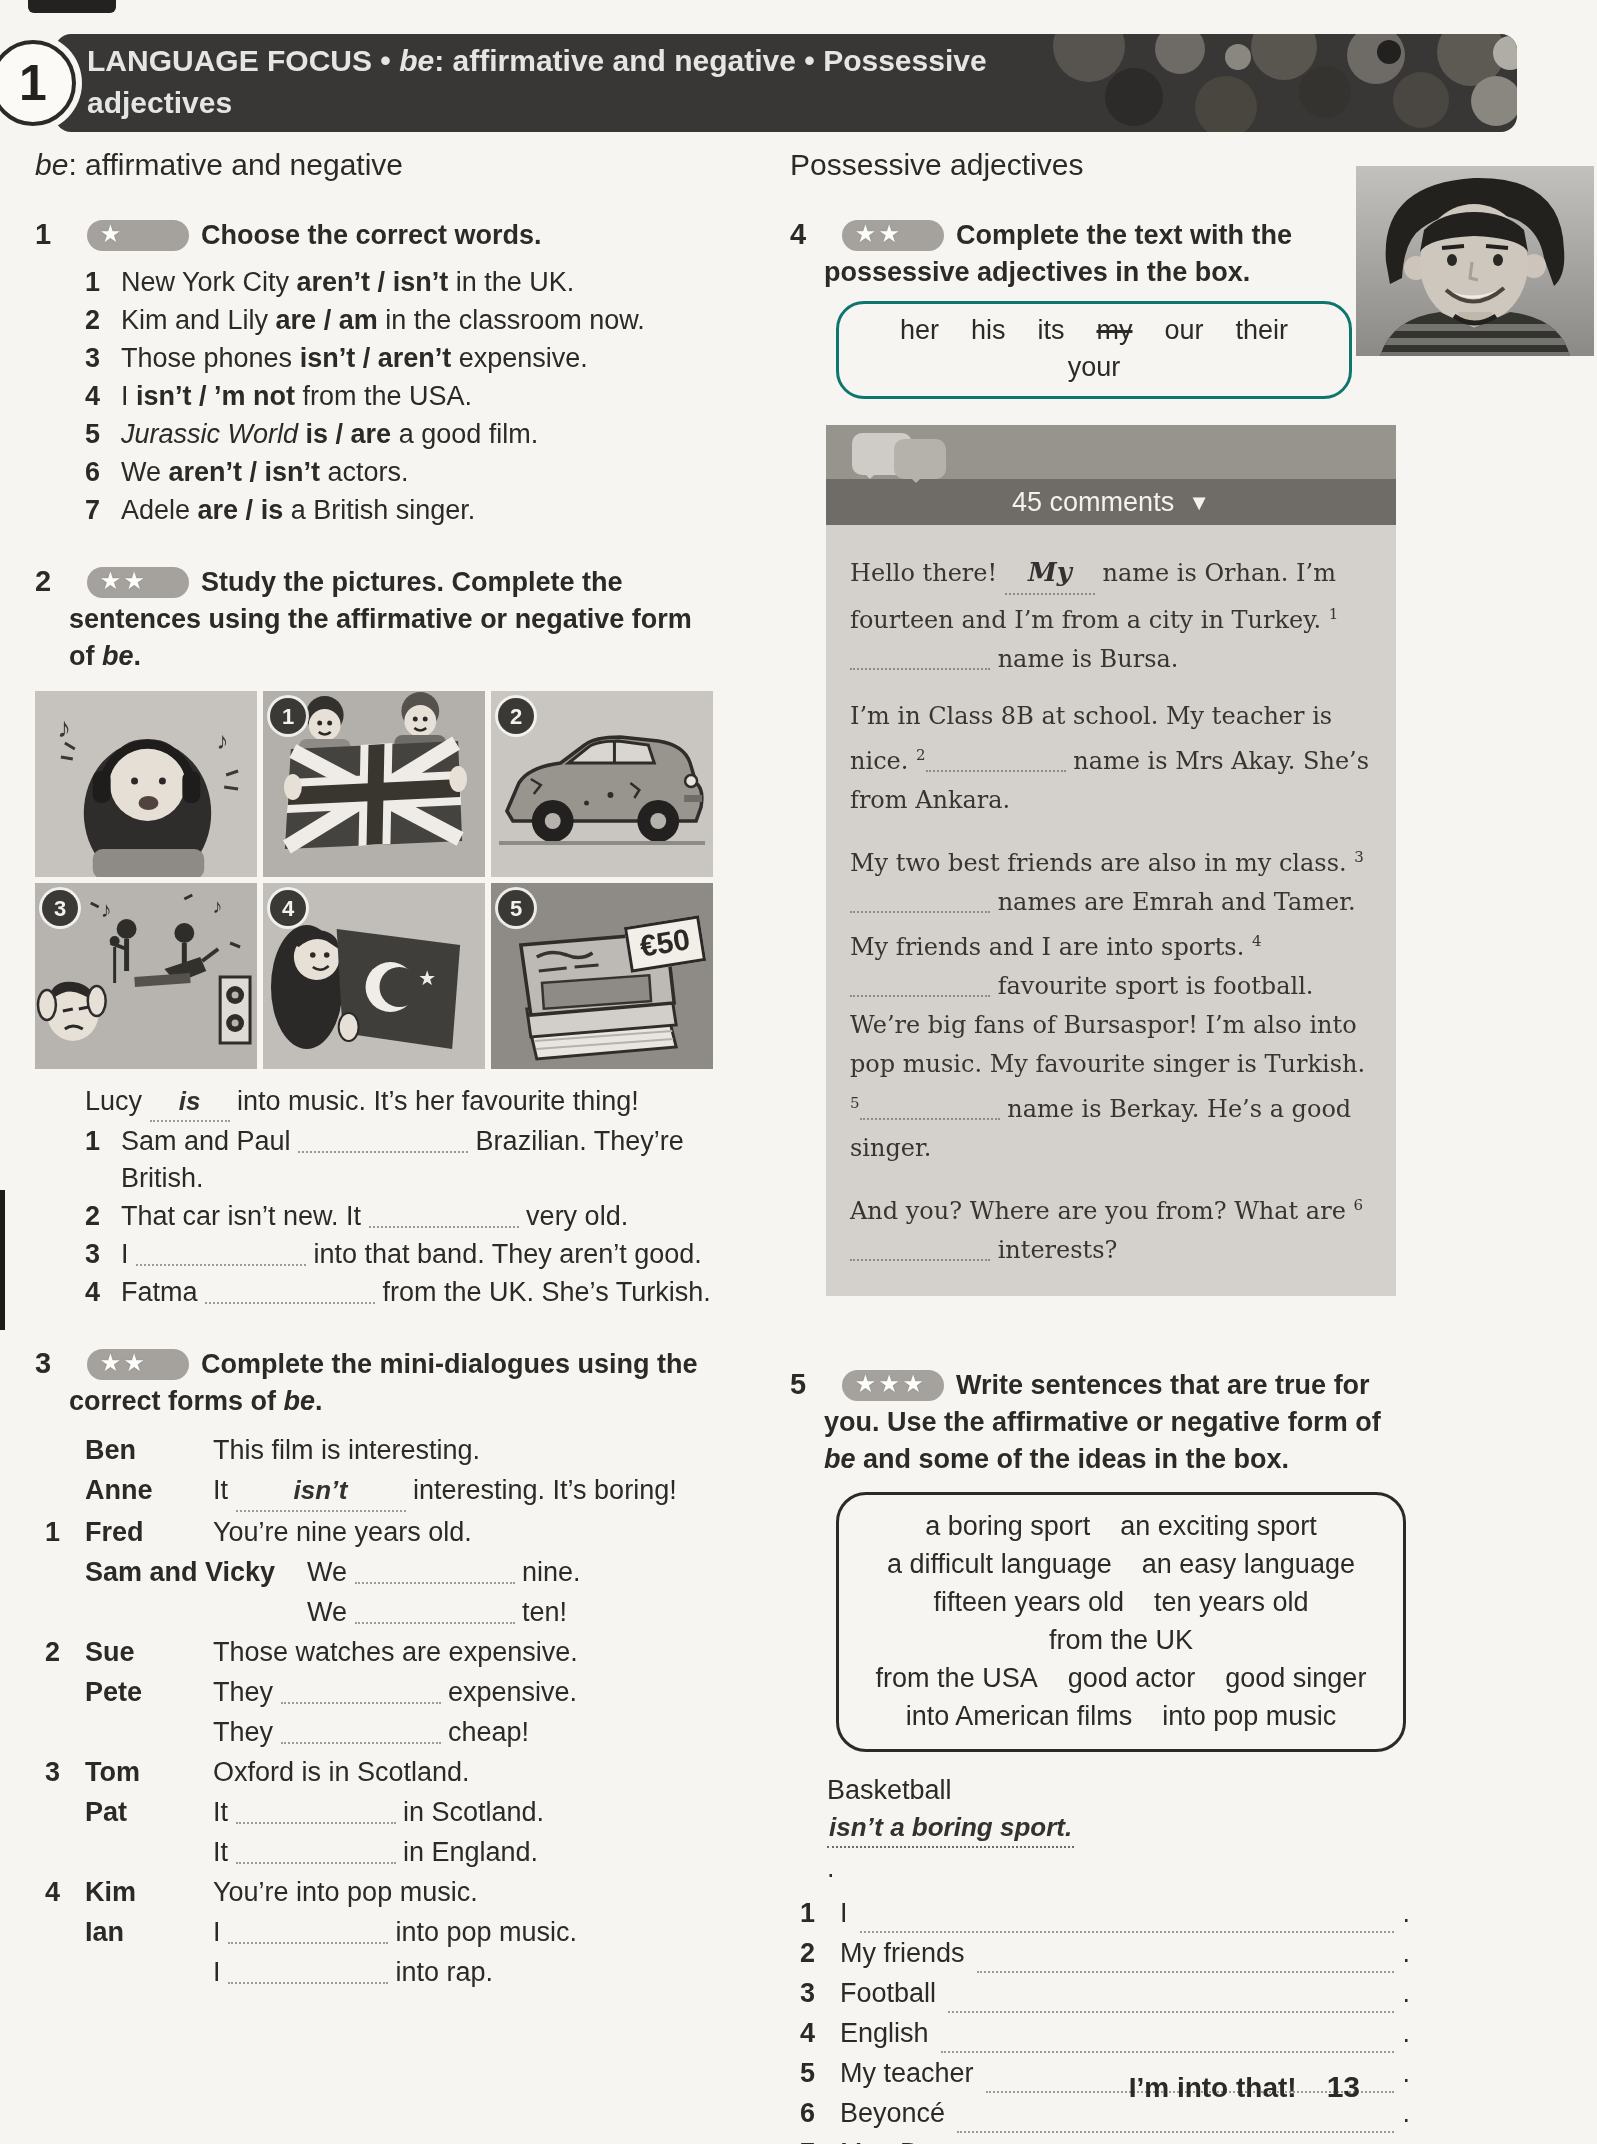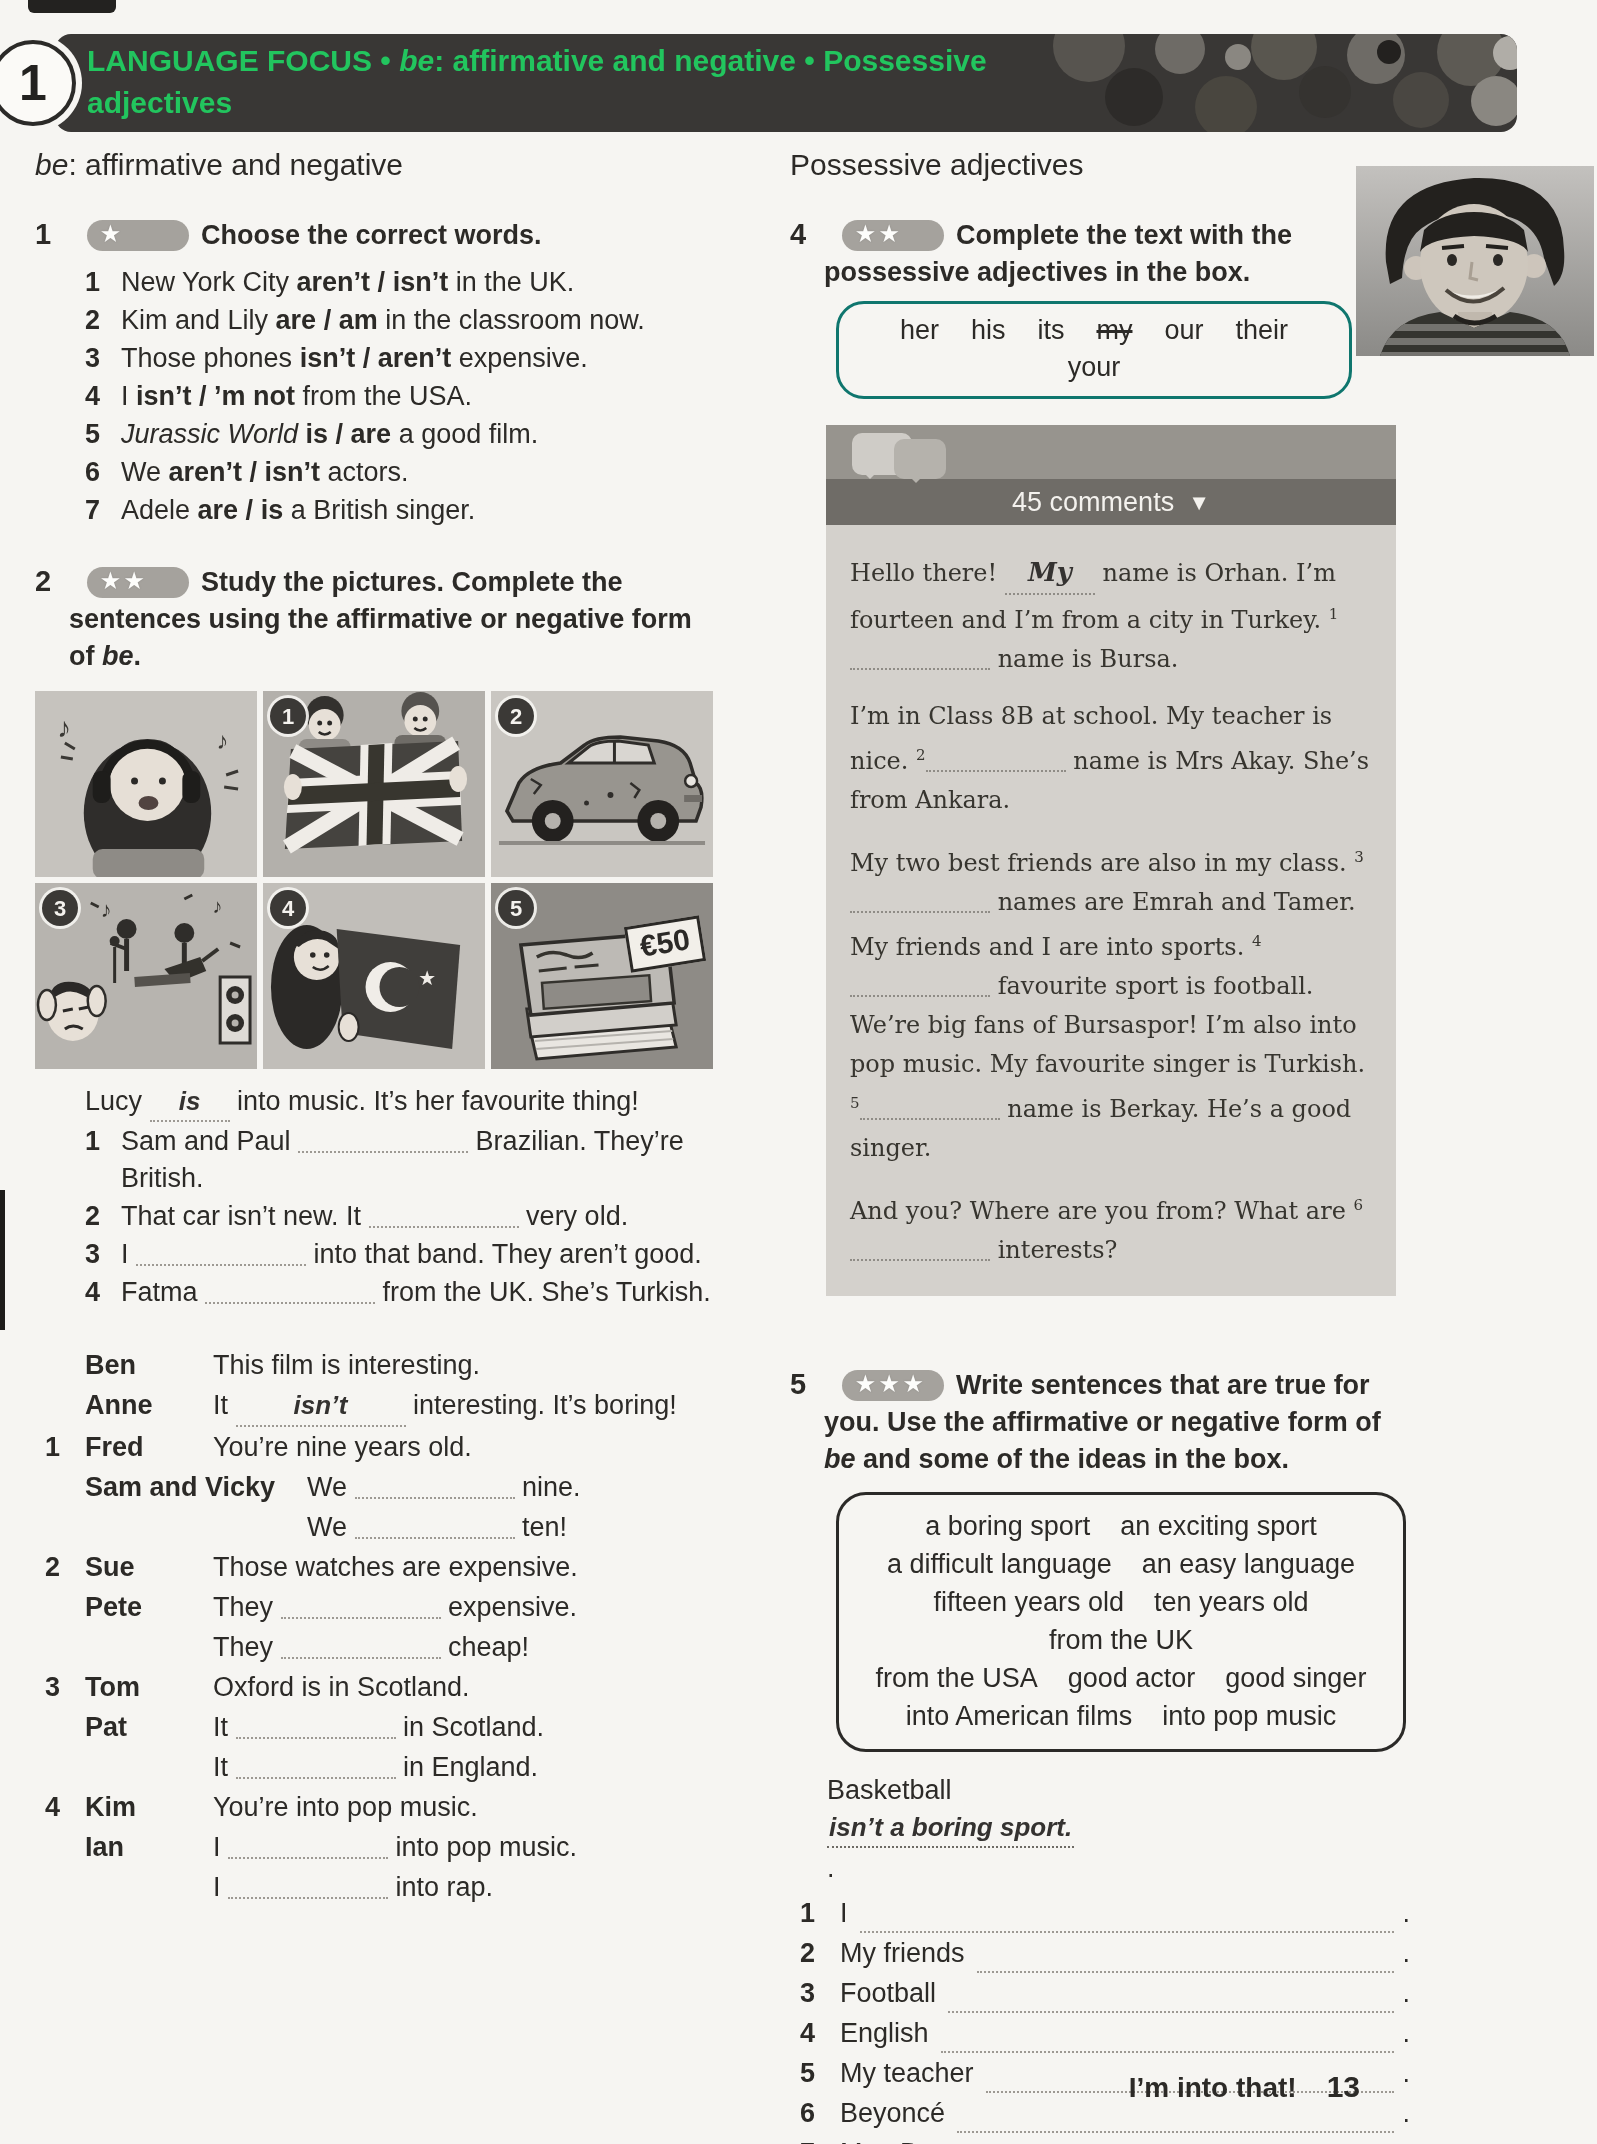--- a/index.html
+++ b/index.html
@@ -6,21 +6,21 @@
   .page{position:relative;width:1597px;height:2144px;background:#f6f5f2;overflow:hidden;
         font-family:"Liberation Sans",sans-serif;color:#2c2a27;font-size:27px;line-height:37px;}
   
   .scan-mark.one{position:absolute;left:28px;top:0;width:88px;height:13px;background:#232220;border-radius:0 0 6px 6px;}
   .scan-mark.two{position:absolute;left:0;top:1190px;width:5px;height:140px;background:#1d1c1a;}
 
   
   .band{position:absolute;left:55px;top:34px;width:1462px;height:98px;background:#393735;border-radius:16px;}
   .dots{position:absolute;right:0;top:0;width:470px;height:98px;overflow:hidden;border-radius:0 16px 16px 0;}
   .dots i{position:absolute;border-radius:50%;display:block;}
-  .band-title{position:absolute;left:32px;top:6px;width:990px;color:#22c55e;font-weight:700;font-size:30px;line-height:42px;}
+  .band-title{position:absolute;left:32px;top:6px;width:990px;color:#e5e5e5;font-weight:700;font-size:30px;line-height:42px;}
   .band-title em{font-style:italic;}
   .unit-circle{position:absolute;left:-10px;top:40px;width:78px;height:78px;background:#fbfaf7;border:4px solid #2b2a28;
                border-radius:50%;box-shadow:0 0 0 6px #f6f5f2;display:flex;align-items:center;justify-content:center;
                font-size:50px;font-weight:700;color:#232220;}
 
   
   .col{position:absolute;top:146px;}
   .left-col{left:35px;width:678px;}
   .right-col{left:790px;width:620px;}
   .sec-title{font-size:30px;font-weight:400;margin:0 0 16px 0;line-height:38px;}
@@ -307,20 +307,23 @@
       </div>
       <div class="items">
         <div class="item"><span class="item-num">1</span><span>Sam and Paul </span><span class="blank w170"></span><span> Brazilian. They’re British.</span></div>
         <div class="item"><span class="item-num">2</span><span>That car isn’t new. It </span><span class="blank w150"></span><span> very old.</span></div>
         <div class="item"><span class="item-num">3</span><span>I </span><span class="blank w170"></span><span> into that band. They aren’t good.</span></div>
         <div class="item"><span class="item-num">4</span><span>Fatma </span><span class="blank w170"></span><span> from the UK. She’s Turkish.</span></div>
       </div>
     </div>
 
     <div class="ex">
+      <div class="ex-head">
+        <span class="ex-num">3</span><span class="badge"><span>★★</span></span><span>Complete the mini-dialogues using the correct forms of </span><em>be</em><span>.</span>
+      </div>
       <div class="dlg">
         <div class="row">
             <span class="sp-gap"></span>
             <span class="cell-sp">Ben</span>
             <span class="cell-tx">This film is interesting.</span>
           </div>
         <div class="row">
             <span class="sp-gap"></span>
             <span class="cell-sp">Anne</span>
             <span class="cell-tx"><span>It </span><span class="blank w170 ans"><span class="hand">isn’t</span></span><span> interesting. It’s boring!</span></span>

